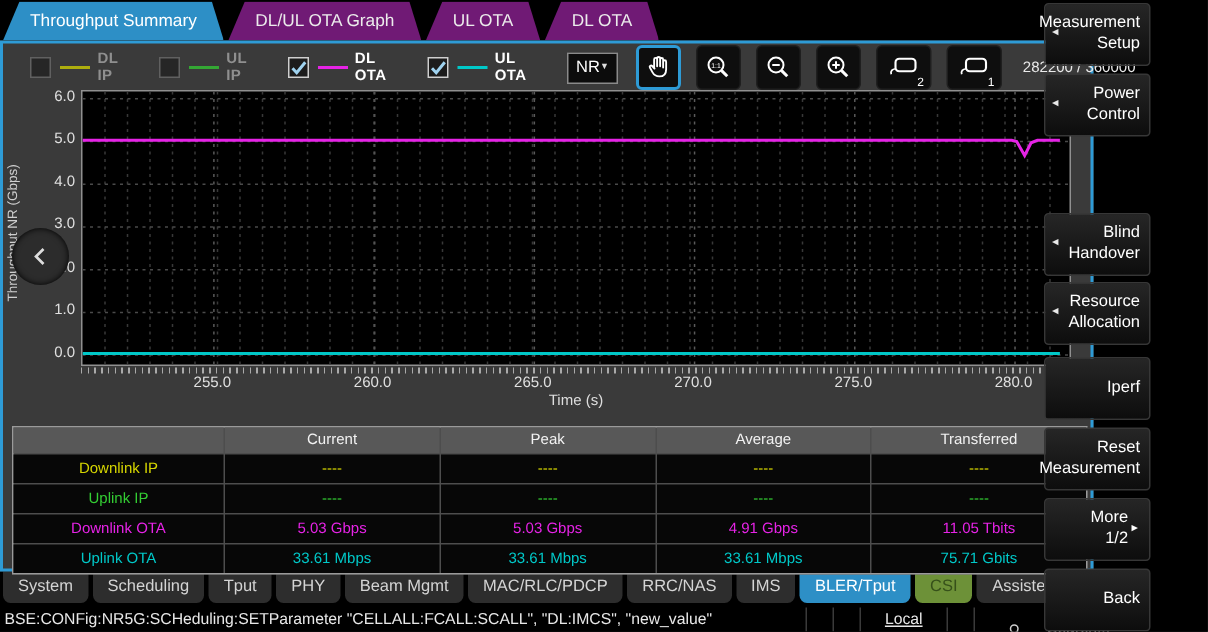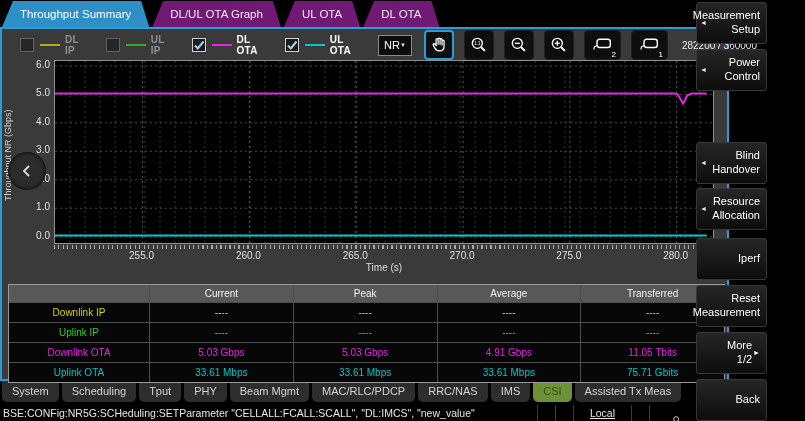--- a/index.html
+++ b/index.html
@@ -330,20 +330,21 @@
 
     <div class="btabs" id="bottom-tabs">
         <div class="btab">System</div>
         <div class="btab">Scheduling</div>
         <div class="btab">Tput</div>
         <div class="btab">PHY</div>
         <div class="btab">Beam Mgmt</div>
         <div class="btab">MAC/RLC/PDCP</div>
         <div class="btab">RRC/NAS</div>
         <div class="btab">IMS</div>
+        <div class="btab active">BLER/Tput</div>
         <div class="btab green">CSI</div>
         <div class="btab">Assisted Tx Meas</div>
       </div>
 
     <div class="statusbar">
       <div class="cmd">BSE:CONFig:NR5G:SCHeduling:SETParameter "CELLALL:FCALL:SCALL", "DL:IMCS",  "new_value"</div>
       <div class="scell"></div>
       <div class="scell"></div>
       <div class="scell local">Local</div>
       <div class="scell"></div>

